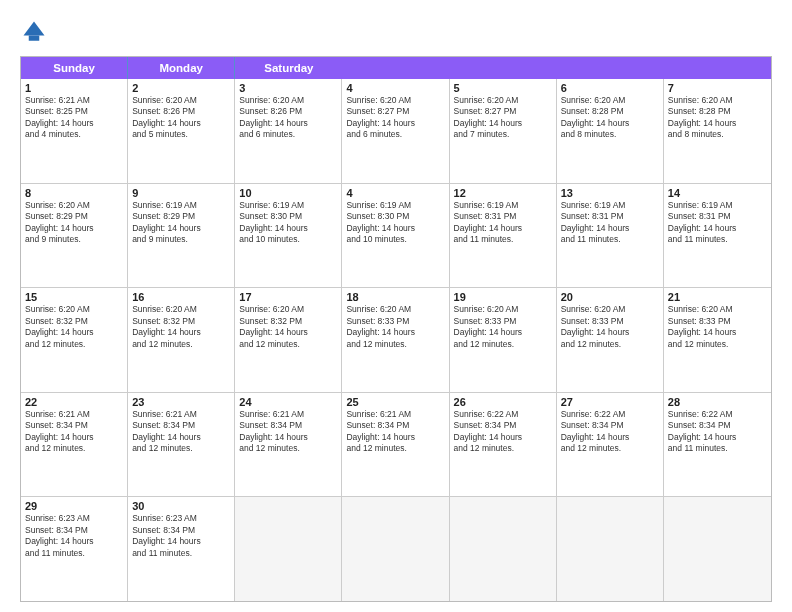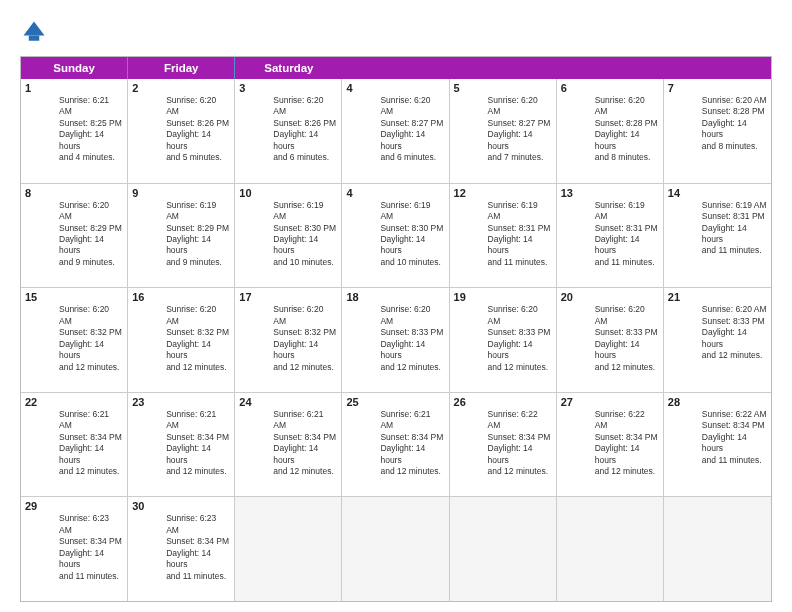--- a/index.html
+++ b/index.html
@@ -61,21 +61,21 @@
     }
     .calendar {
       flex: 1;
       display: flex;
       flex-direction: column;
       border: 1px solid #bbb;
     }
     .cal-header {
       display: grid;
       grid-template-columns: repeat(7, 1fr);
-      background: #a21caf;
+      background: #8b5cf6;
     }
     .cal-header-cell {
       color: #fff;
       font-size: 11.5px;
       font-weight: bold;
       text-align: center;
       padding: 5px 2px;
       border-right: 1px solid #5590cc;
     }
     .cal-header-cell:last-child { border-right: none; }
@@ -106,21 +106,20 @@
       font-size: 11px;
       font-weight: bold;
       color: #222;
       display: block;
       margin-bottom: 1px;
     }
     .day-info {
       font-size: 8.5px;
       line-height: 1.35;
       color: #333;
-      margin-left: 34px;
     }
   </style>
 </head>
 <body>
 
 <div class="page">
   <div class="header">
     <div class="logo">
       <svg class="logo-icon" viewBox="0 0 32 32">
         <polygon points="16,4 28,20 4,20" fill="#2a6db5"></polygon>
@@ -133,21 +132,21 @@
     </div>
     <div class="title-block">
       <div class="month-title"></div>
       <div class="subtitle"></div>
     </div>
   </div>
 
   <div class="calendar">
     <div class="cal-header" id="cal-header-row">
         <div class="cal-header-cell">Sunday</div>
-        <div class="cal-header-cell">Friday</div>
+        <div class="cal-header-cell">Monday</div>
         <div class="cal-header-cell">Saturday</div>
       </div>
     <div class="cal-body" id="cal-body">
         <div class="cal-row">
           <div class="cal-cell">
             <span class="day-num">1</span>
             <div class="day-info" style="white-space: pre-line;">Sunrise: 6:21 AM
 Sunset: 8:25 PM
 Daylight: 14 hours
 and 4 minutes.</div>

